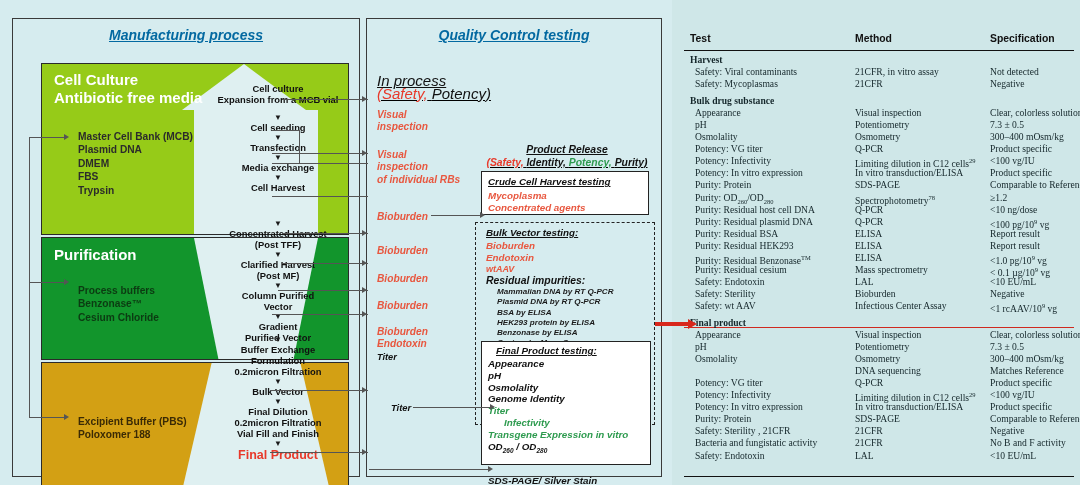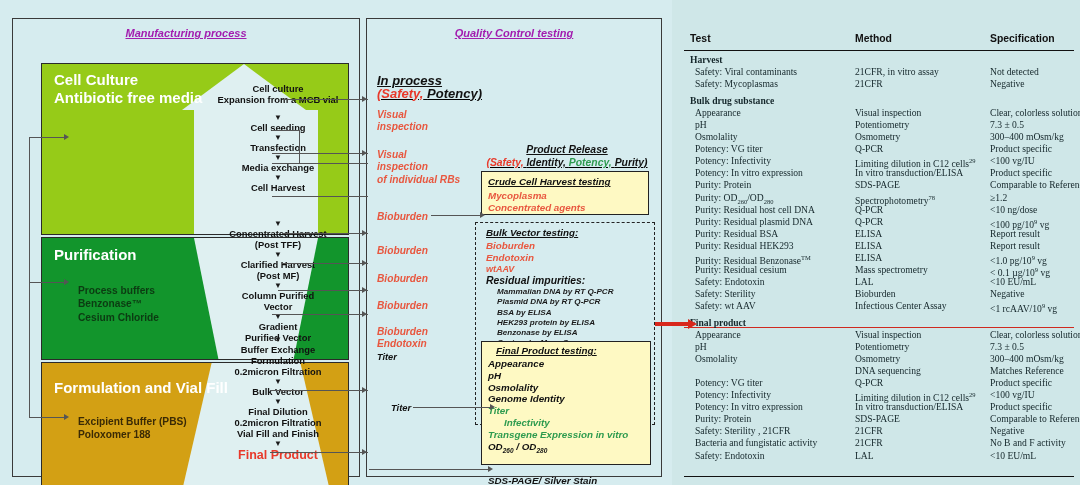--- a/index.html
+++ b/index.html
@@ -34,22 +34,22 @@
     position: absolute;
     border: 1.4px solid #3a3a3a;
     background: #d6ecef;
   }
   #mfg-box { left: 12px; top: 18px; width: 348px; height: 459px; }
   #qc-box  { left: 366px; top: 18px; width: 296px; height: 459px; }
 
   .col-title {
     position: absolute; top: 8px; width: 100%;
     text-align: center;
-    font-size: 11px; font-weight: bold; font-style: italic;
-    color: #a21caf; text-decoration: underline;
+    font-size: 14px; font-weight: bold; font-style: italic;
+    color: #0369a1; text-decoration: underline;
     font-family: "Liberation Sans", sans-serif;
   }
 
   
   .stage {
     position: absolute;
     left: 28px; width: 308px;
     border: 1.3px solid #2a2a2a;
     overflow: hidden;
   }
@@ -109,21 +109,21 @@
   
   .qc-txt { position: absolute; z-index: 5; white-space: nowrap; }
 
   .hdr-underline { text-decoration: underline; }
   .red   { color: #e8573f; }
   .redb  { color: #e8392a; }
   .grn   { color: #2e9b4f; }
   .blk   { color: #111; }
 
   .inproc-hdr {
-    font-size: 13px; font-weight: bold; font-style: italic;
+    font-size: 15px; font-weight: normal; font-style: italic;
     line-height: 12.5px;
   }
   .ip-item {
     font-size: 10.2px; font-weight: bold; font-style: italic;
     line-height: 12.3px; color: #e8573f;
   }
   .bb-item {
     font-size: 10.2px; font-weight: bold; font-style: italic;
     color: #e8573f;
     line-height: 12.3px;
@@ -132,21 +132,21 @@
   .release-hdr {
     position: absolute; z-index: 5;
     font-size: 10.4px; font-weight: bold; font-style: italic;
     text-align: center; line-height: 13px;
     width: 200px;
   }
 
   .qc-subbox {
     position: absolute; z-index: 5;
     border: 1.4px solid #222;
-    background: #fef9c3;
+    background: #ffffff;
   }
   .qc-subbox.dashed { border: 1.5px dashed #222; background: transparent; }
 
   .sb-title {
     font-size: 9.8px; font-weight: bold; font-style: italic;
     text-decoration: underline; color: #111;
     line-height: 12px;
   }
   .sb-line {
     font-size: 9.8px; font-weight: bold; font-style: italic;
@@ -216,37 +216,43 @@
 
     <div class="stage" id="stage-cell">
 
       <div class="funnel" style="left:140px; top:0px; width:0; height:0; background:transparent;
             border-left:62px solid transparent; border-right:62px solid transparent; border-bottom:46px solid #dff0f1;"></div>
       <div class="funnel" style="left:152px; top:46px; width:124px; height:126px;"></div>
       <div class="stage-title">
         <span>Cell Culture</span><br>
         <span>Antibiotic free media</span>
       </div>
+      <div class="stage-items" id="items-cell">
+        <span>Master Cell Bank (MCB)</span><br>
+        <span>Plasmid DNA</span><br>
+        <span>DMEM</span><br>
+        <span>FBS</span><br>
+        <span>Trypsin</span>
+      </div>
     </div>
 
     <div class="stage" id="stage-pur">
       <div class="funnel" style="left:152px; top:0; width:124px; height:123px;
            clip-path: polygon(0% 0%, 100% 0%, 80% 100%, 20% 100%);"></div>
       <div class="stage-title">Purification</div>
       <div class="stage-items" id="items-pur">
         <span>Process  buffers</span><br>
         <span>Benzonase™</span><br>
         <span>Cesium Chloride</span>
       </div>
     </div>
 
     <div class="stage" id="stage-form">
       <div class="funnel" style="left:140px; top:0; width:148px; height:128px;
            clip-path: polygon(20% 0%, 80% 0%, 100% 100%, 0% 100%);"></div>
-      <div class="stage-title">Formulation and Vial Fill</div>
       <div class="stage-items" id="items-form">
         <span>Excipient Buffer (PBS)</span><br>
         <span>Poloxomer 188</span>
       </div>
     </div>
 
     <div class="vline" style="left:16px; top:118px; height:280px;"></div>
     <div class="hline" style="left:16px; top:118px; width:36px;"></div>
     <div class="arrowhead" style="left:51px; top:115px;"></div>
     <div class="hline" style="left:16px; top:263px; width:36px;"></div>

